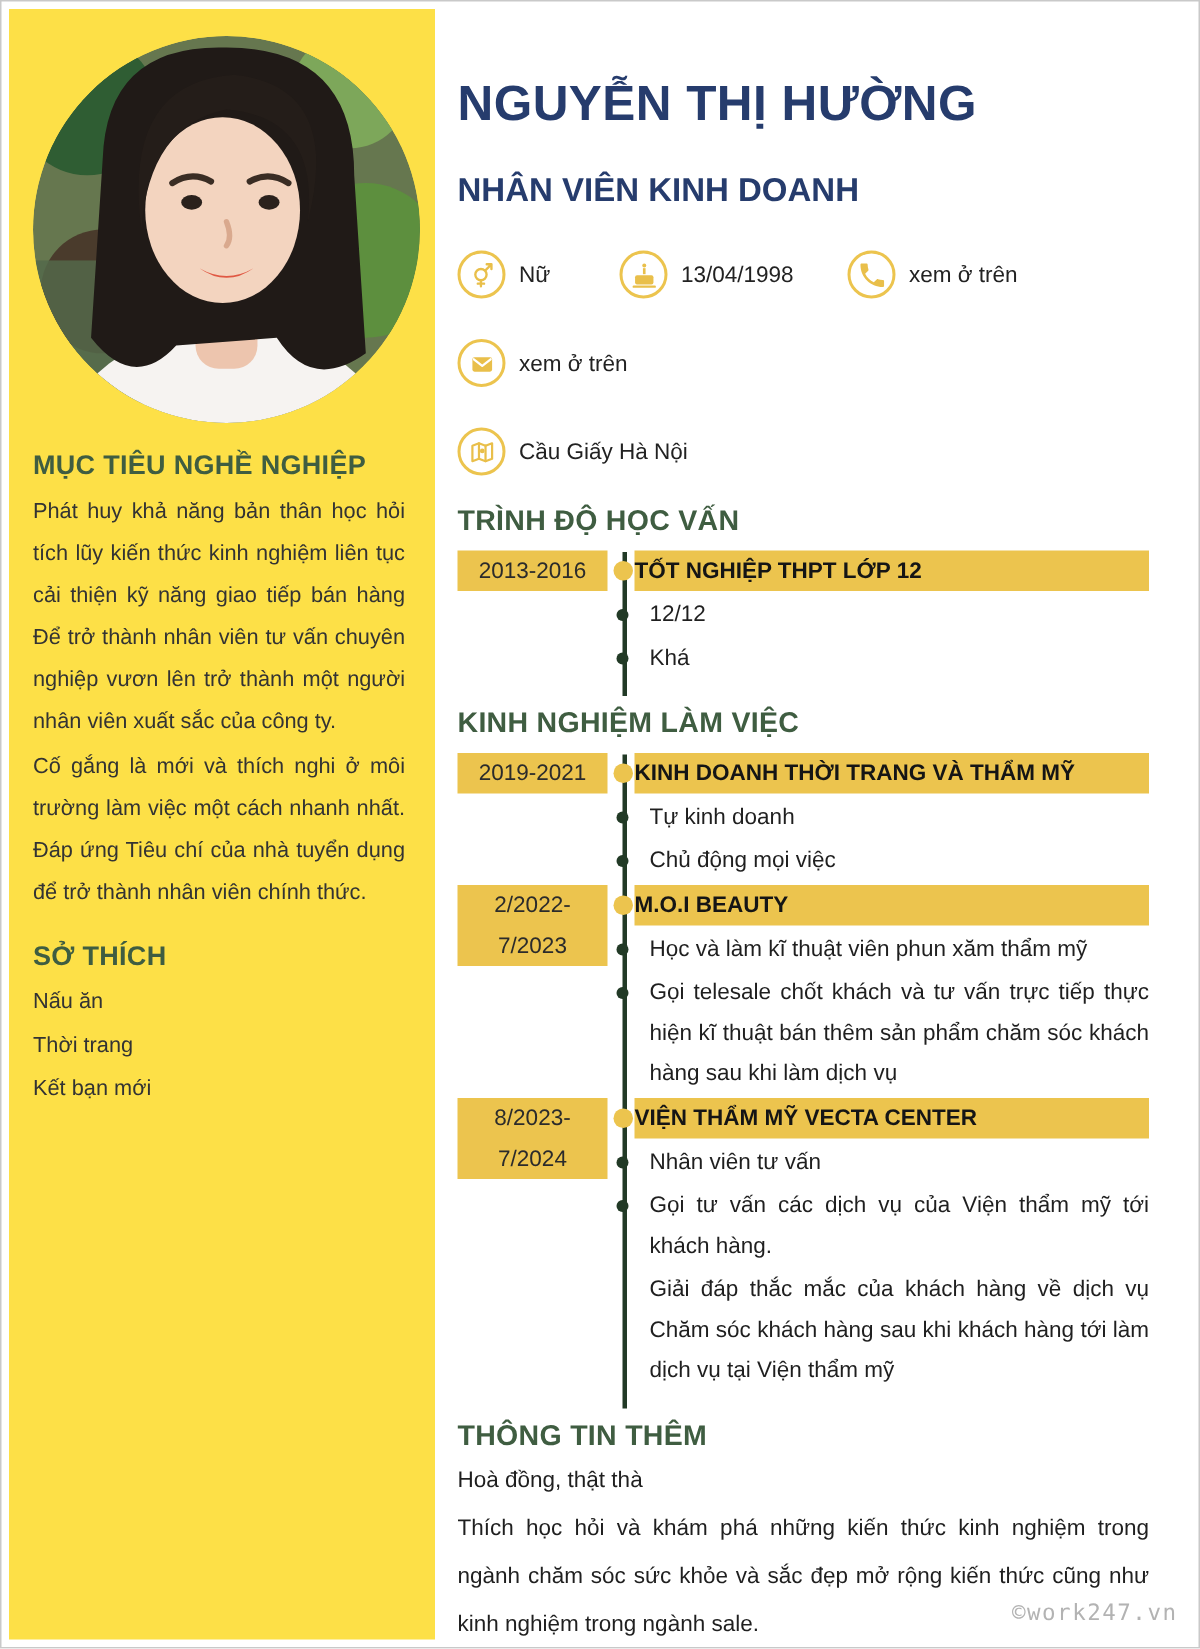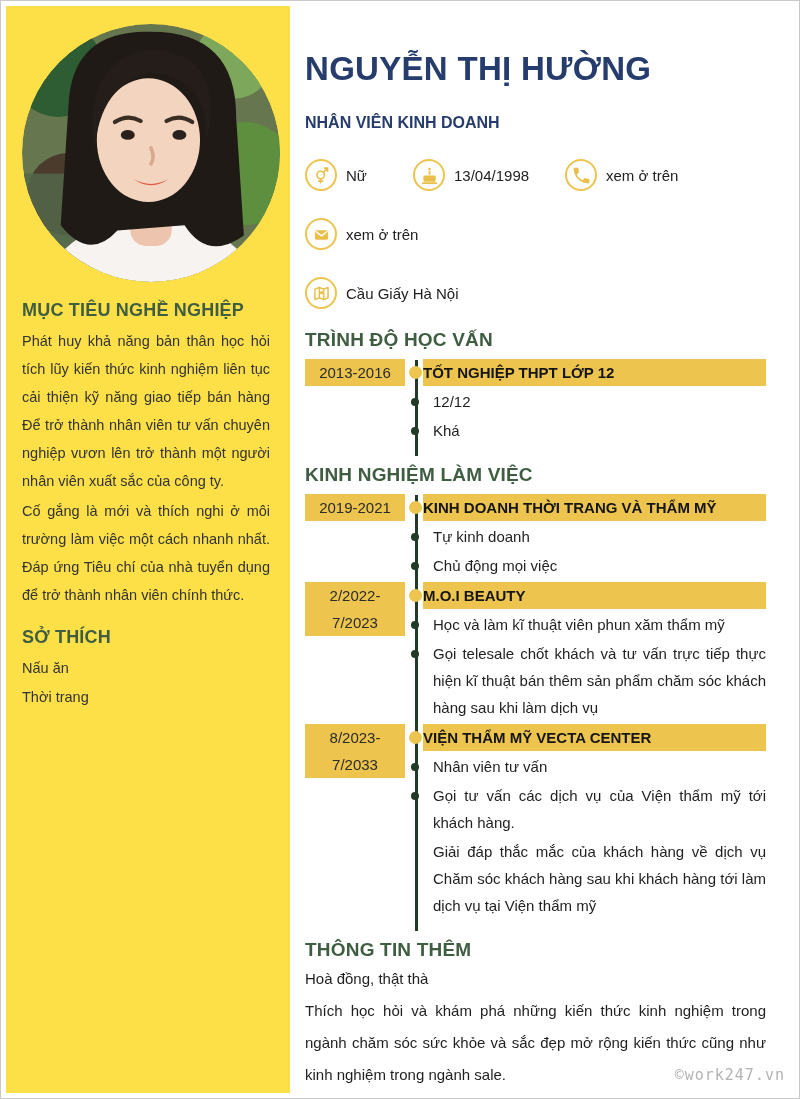--- a/index.html
+++ b/index.html
@@ -21,21 +21,21 @@
   }
   .side-par{
     color:#333333;font-size:14.5px;line-height:28px;text-align:justify;margin:0 0 2px;
   }
   .hobby{color:#333333;font-size:14.5px;line-height:29px;}
   
   .main{flex:1;padding:18px 28px 0 15px;position:relative;}
   .name{
     color:#263c6d;font-size:33px;font-weight:bold;margin:26px 0 0;letter-spacing:.3px;
   }
-  .job-title{color:#263c6d;font-size:16px;font-weight:bold;margin-top:26px;}
+  .job-title{color:#263c6d;font-size:22px;font-weight:bold;margin-top:26px;}
   .contacts{margin-top:22px;}
   .contact-row{display:flex;align-items:flex-start;margin-bottom:8px;margin-top:27px;}
   .contact-item{display:flex;align-items:center;}
   .contact-item.w1{width:108px;}
   .contact-item.w2{width:152px;}
   .icon-circle{
     width:32px;height:32px;border-radius:50%;border:2.5px solid #ecc44e;
     display:flex;align-items:center;justify-content:center;flex-shrink:0;margin-right:9px;background:#fff;
   }
   .icon-circle svg{width:21px;height:21px;display:block;}
@@ -111,20 +111,21 @@
       </svg>
     </div>
 
     <div class="side-heading">MỤC TIÊU NGHỀ NGHIỆP</div>
     <p class="side-par">Phát huy khả năng bản thân học hỏi tích lũy kiến thức kinh nghiệm liên tục cải thiện kỹ năng giao tiếp bán hàng Để trở thành nhân viên tư vấn chuyên nghiệp vươn lên trở thành một người nhân viên xuất sắc của công ty.</p>
     <p class="side-par">Cố gắng là mới và thích nghi ở môi trường làm việc một cách nhanh nhất. Đáp ứng Tiêu chí của nhà tuyển dụng để trở thành nhân viên chính thức.</p>
 
     <div class="side-heading">SỞ THÍCH</div>
     <div class="hobby">Nấu ăn</div>
     <div class="hobby">Thời trang</div>
+    <div class="hobby">Kết bạn mới</div>
   </div>
 
   <div class="main">
 
     <div class="name">NGUYỄN THỊ HƯỜNG</div>
     <div class="job-title">NHÂN VIÊN KINH DOANH</div>
 
     <div class="contacts">
       <div class="contact-row">
         <div class="contact-item w1">
@@ -215,21 +216,21 @@
         <div class="tl-content">
           <span class="tl-bigdot"></span>
           <div class="tl-title">M.O.I BEAUTY</div>
           <div class="tl-item"><span class="dot"></span><span>Học và làm kĩ thuật viên phun xăm thẩm mỹ</span></div>
           <div class="tl-item"><span class="dot"></span><span>Gọi telesale chốt khách và tư vấn trực tiếp thực hiện kĩ thuật bán thêm sản phẩm chăm sóc khách hàng sau khi làm dịch vụ</span></div>
         </div>
       </div>
 
       <div class="tl-entry">
         <div class="tl-date">8/2023-
-7/2033</div>
+7/2024</div>
         <div class="tl-content">
           <span class="tl-bigdot"></span>
           <div class="tl-title">VIỆN THẨM MỸ VECTA CENTER</div>
           <div class="tl-item"><span class="dot"></span><span>Nhân viên tư vấn</span></div>
           <div class="tl-item"><span class="dot"></span><span>Gọi tư vấn các dịch vụ của Viện thẩm mỹ tới khách hàng.</span></div>
           <div class="tl-item"><span>Giải đáp thắc mắc của khách hàng về dịch vụ Chăm sóc khách hàng sau khi khách hàng tới làm dịch vụ tại Viện thẩm mỹ</span></div>
         </div>
       </div>
     </div>
 

